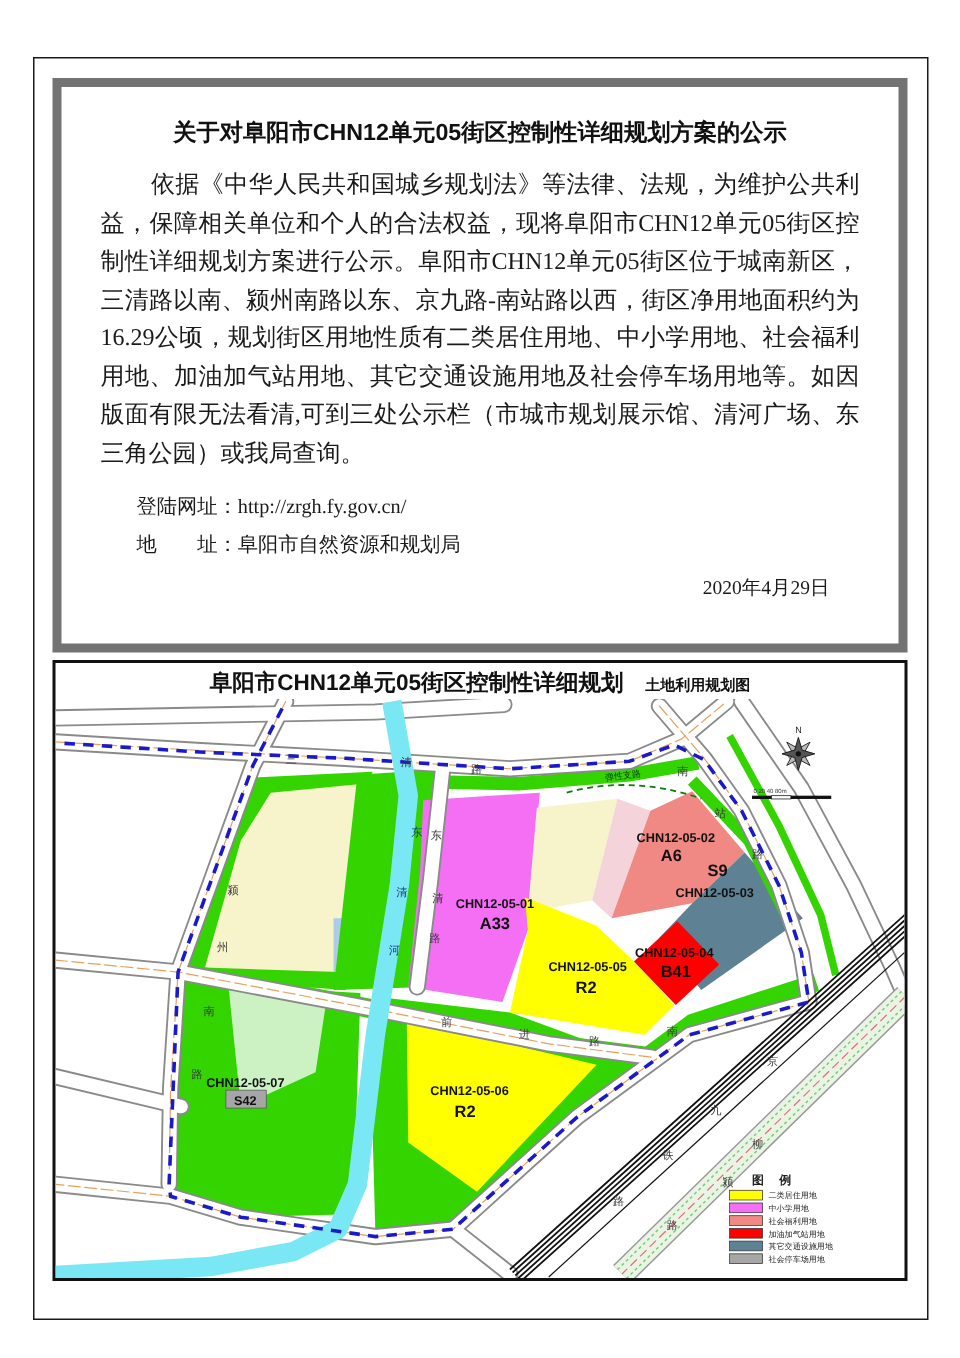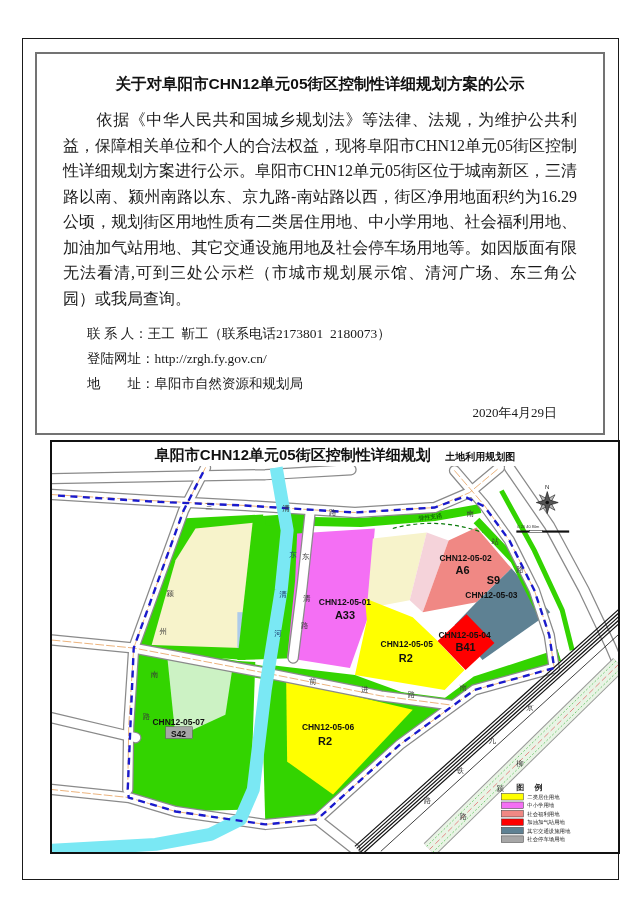--- a/index.html
+++ b/index.html
@@ -1,26 +1,26 @@
 <!DOCTYPE html>
 <html><head>
 <meta charset="utf-8">
 <style>
   html,body{margin:0;padding:0;}
   body{width:640px;height:905px;background:#f6f6f4;font-family:"Liberation Serif",serif;}
   .screen{position:relative;width:640px;height:905px;background:#ffffff;overflow:hidden;}
   .page-border{position:absolute;left:22px;top:38px;width:595px;height:840px;border:1px solid #1a1a1a;}
-  .text-panel{position:absolute;left:35px;top:52px;width:570px;height:383px;border:2px solid #737373;box-sizing:border-box;background:#fff;}
+  .text-panel{position:absolute;left:35px;top:52px;width:570px;height:383px;border:6px solid #737373;box-sizing:border-box;background:#fff;}
   .notice-title{margin-top:20px;text-align:center;font-family:"Liberation Sans",sans-serif;font-weight:bold;font-size:15.5px;color:#111;}
   .notice-body{margin:12px 26px 0 26px;font-size:16px;line-height:25.5px;text-align:justify;color:#1a1a1a;}
   .notice-body p{margin:0;text-indent:2.1em;}
   .contact-block{margin:10px 0 0 50px;font-size:13.5px;line-height:25px;color:#1a1a1a;}
   .contact-block .lbl,.contact-block .val{white-space:pre;}
   .date-line{margin:8px 46px 0 0;text-align:right;font-size:13px;color:#1a1a1a;}
-  .map-panel{position:absolute;left:35px;top:440px;width:570px;height:414px;border:2px solid #111;box-sizing:border-box;background:#fff;overflow:hidden;margin-left:15px;}
+  .map-panel{position:absolute;left:35px;top:440px;width:570px;height:414px;border:2px solid #111;box-sizing:border-box;background:#fff;overflow:hidden;}
   .map-titlebar{position:absolute;left:0;top:4px;width:100%;text-align:center;font-family:"Liberation Sans",sans-serif;color:#111;}
   .map-titlebar .t1{font-size:15px;font-weight:bold;}
   .map-titlebar .t2{font-size:10px;font-weight:bold;margin-left:10px;}
   svg{position:absolute;left:0;top:24px;}
   svg text{font-family:"Liberation Sans",sans-serif;}
   .roadchar{font-size:7.5px;fill:#3a3a3a;}
   .riverchar{font-size:7.5px;fill:#1c3f70;}
   .pcode{font-size:8.5px;font-weight:bold;fill:#111;text-anchor:middle;}
   .puse{font-size:11px;font-weight:bold;fill:#111;text-anchor:middle;}
   .legend-label{font-size:5.4px;fill:#222;}
@@ -30,21 +30,20 @@
 
 <div class="screen">
   <div class="page-border"></div>
 
   <div class="text-panel">
     <div class="notice-title">关于对阜阳市CHN12单元05街区控制性详细规划方案的公示</div>
     <div class="notice-body">
       <p>依据《中华人民共和国城乡规划法》等法律、法规，为维护公共利益，保障相关单位和个人的合法权益，现将阜阳市CHN12单元05街区控制性详细规划方案进行公示。阜阳市CHN12单元05街区位于城南新区，三清路以南、颍州南路以东、京九路-南站路以西，街区净用地面积约为16.29公顷，规划街区用地性质有二类居住用地、中小学用地、社会福利用地、加油加气站用地、其它交通设施用地及社会停车场用地等。如因版面有限无法看清,可到三处公示栏（市城市规划展示馆、清河广场、东三角公园）或我局查询。</p>
     </div>
     <div class="contact-block">
-      <div><span class="lbl">联 系 人：</span><span class="val">王工  靳工（联系电话2173801  2180073）</span></div>
       <div><span class="lbl">登陆网址：</span><span class="val">http://zrgh.fy.gov.cn/</span></div>
       <div><span class="lbl">地　　址：</span><span class="val">阜阳市自然资源和规划局</span></div>
     </div>
     <div class="date-line">2020年4月29日</div>
   </div>
 
   <div class="map-panel">
     <div class="map-titlebar">
       <span class="t1">阜阳市CHN12单元05街区控制性详细规划</span>
       <span class="t2">土地利用规划图</span>

